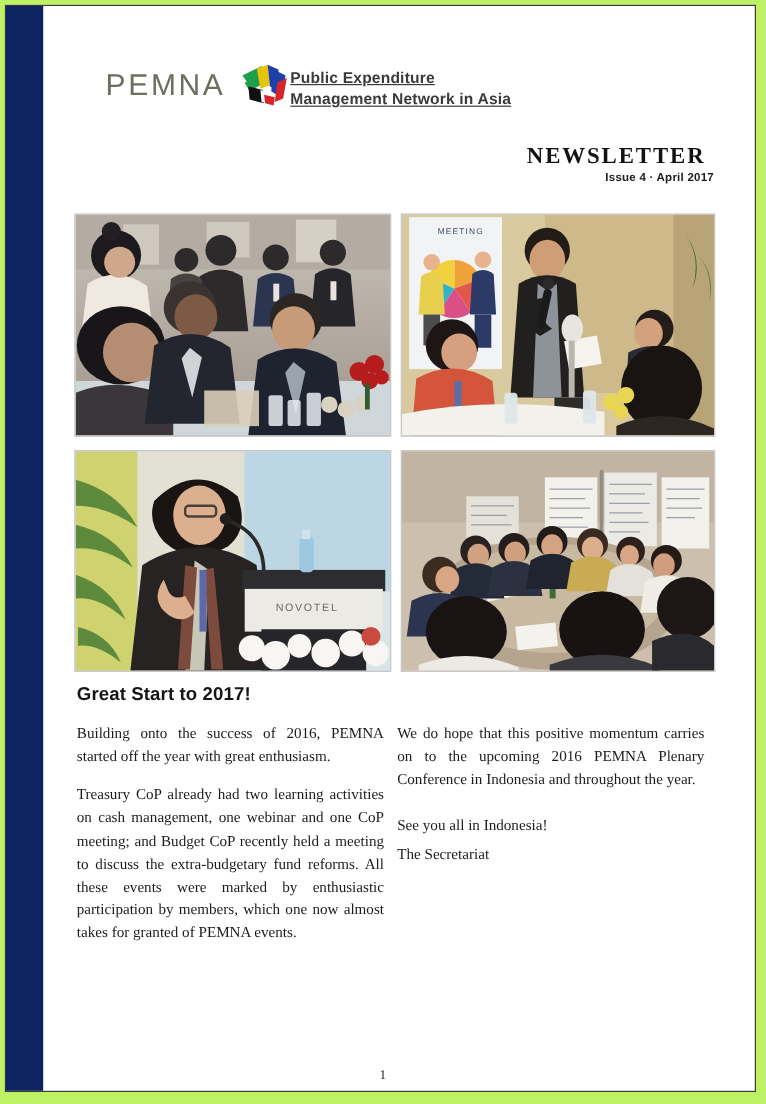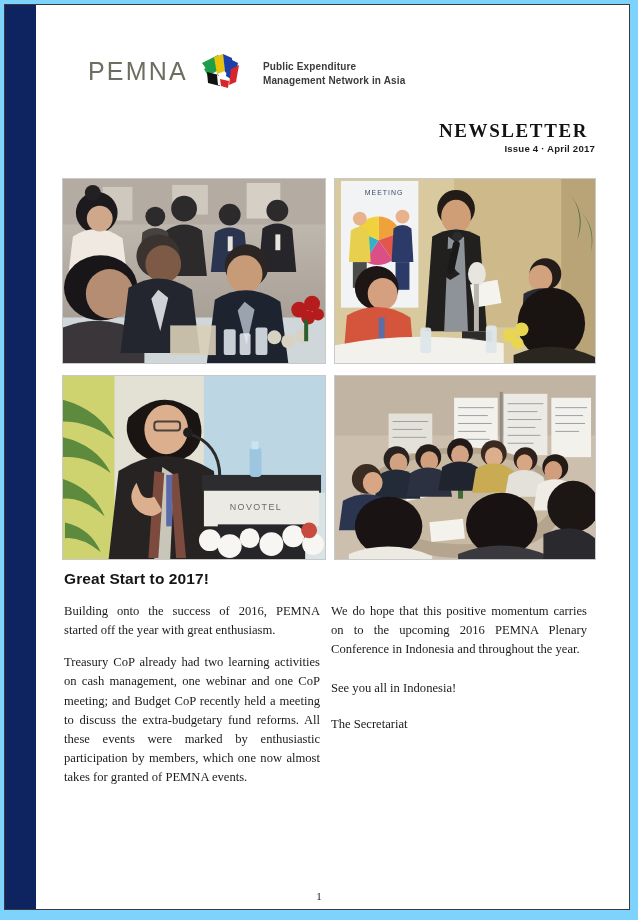--- a/index.html
+++ b/index.html
@@ -12,21 +12,21 @@
     height: 920px;
     overflow: hidden;
     font-family: "Liberation Serif", serif;
   }
 
   
   .page {
     position: relative;
     width: 638px;
     height: 920px;
-    background: #7dd3fc;
+    background: #bef264;
     box-sizing: border-box;
   }
   .page-sheet {
     position: absolute;
     left: 4px;
     top: 4px;
     width: 626px;
     height: 906px;
     background: #ffffff;
     border: 1px solid #3a3a3a;
@@ -63,28 +63,29 @@
   }
   .brand-logo {
     width: 44px;
     height: 44px;
     margin-left: 10px;
     flex: 0 0 auto;
     position: relative;
   }
   .brand-logo svg { display: block; }
   .brand-tagline {
-    margin-left: 21px;
+    margin-left: 0;
     font-family: "Liberation Sans", sans-serif;
-    font-size: 10px;
+    font-size: 13px;
     line-height: 1.42;
     color: #3b3b3b;
     font-weight: 700;
     letter-spacing: 0.15px;
     padding-top: 6px;
+    text-decoration: underline;
   }
   .newsletter-title {
     margin-top: 27px;
     font-family: "Liberation Serif", serif;
     font-weight: bold;
     font-size: 19px;
     letter-spacing: 1.6px;
     color: #131313;
     line-height: 1;
     text-align: right;
@@ -149,21 +150,21 @@
     font-size: 12.6px;
     line-height: 1.52;
     color: #1b1b1b;
     text-align: justify;
     text-justify: inter-word;
   }
   .col p.lastpara { margin-bottom: 12px; }
   .col p.signoff {
     text-align: left;
     margin-top: 20px;
-    margin-bottom: 16px;
+    margin-bottom: 4px;
   }
   .col p.signoff-2 {
     text-align: left;
     margin-top: 0;
     margin-bottom: 0;
   }
 
   
   .page-number {
     position: absolute;

